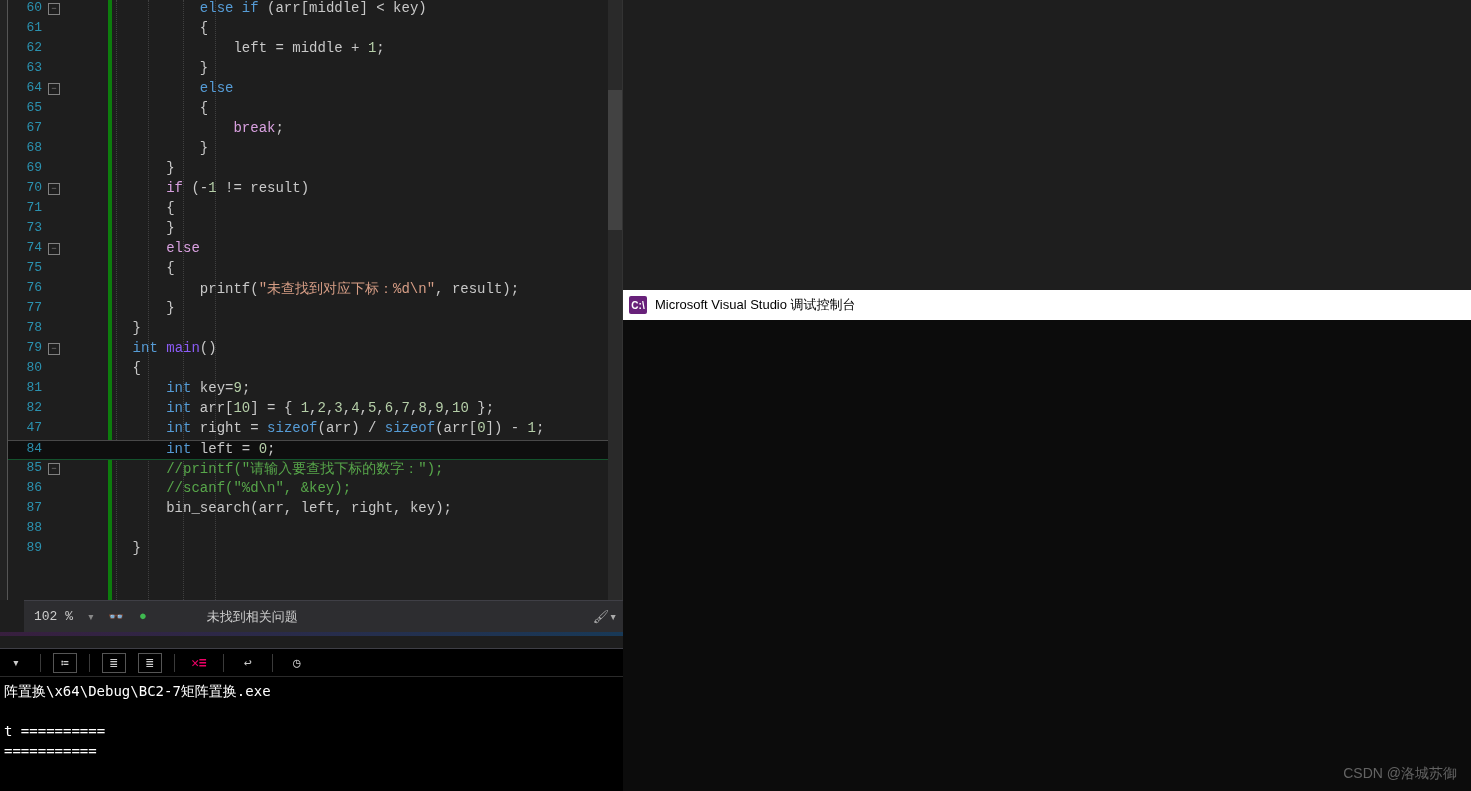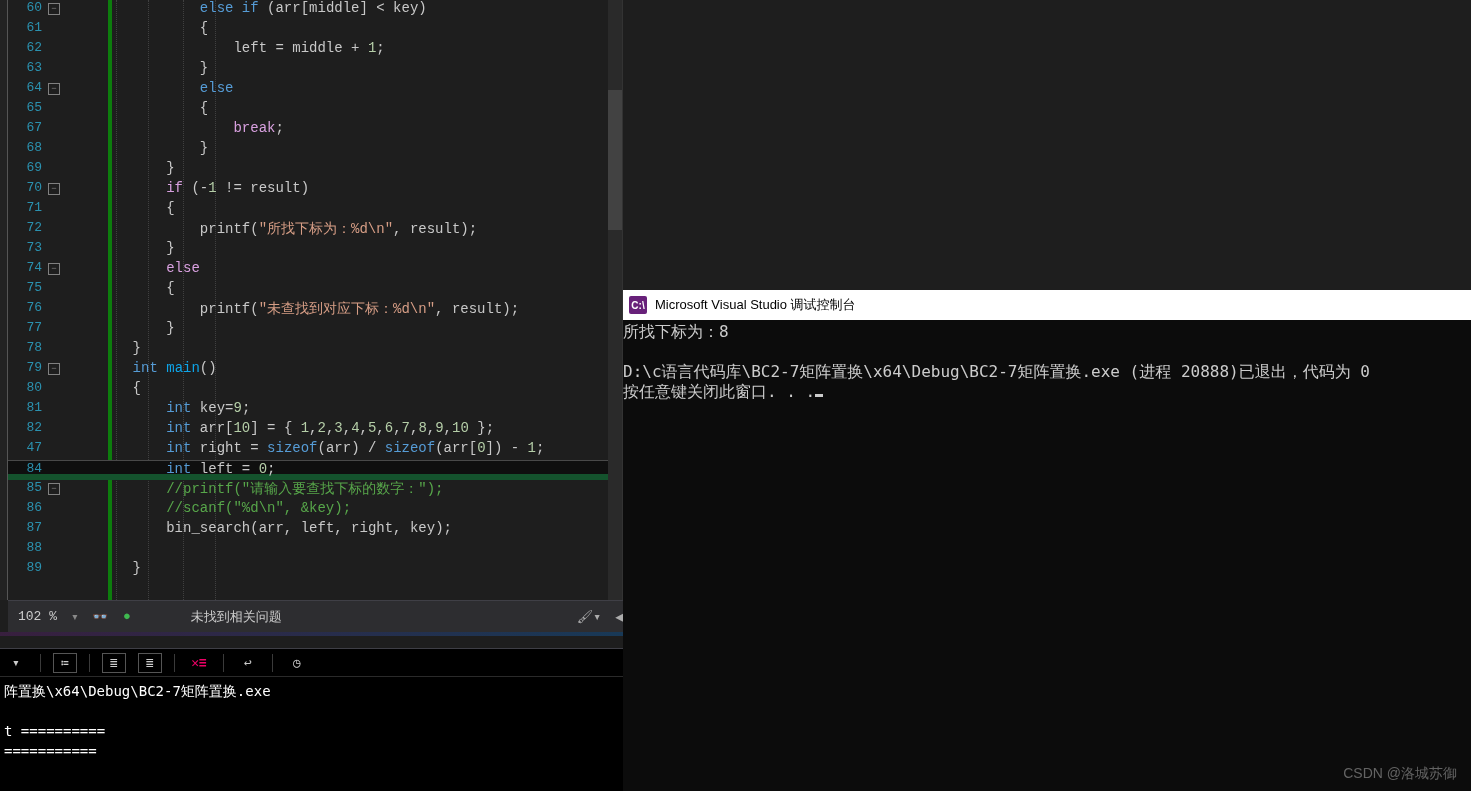--- a/index.html
+++ b/index.html
@@ -33,24 +33,24 @@
 .guide2 { left: 140px; }
 .guide3 { left: 175px; }
 .guide4 { left: 207px; }
 .code-line { white-space: pre; padding-left: 1px; }
 .kw-blue { color: #569cd6; }
 .kw-pink { color: #d8a0df; }
 .str { color: #d69d85; }
 .cmt { color: #57a64a; }
 .num { color: #b5cea8; }
 .var { color: #c8c8c8; }
-.fn { color: #0ea5e9; }
-.highlight-line { background: #0f0f0f; border-top: 1px solid #494949; border-bottom: 6px solid #14532d; }
+.fn { color: #8b5cf6; }
+.highlight-line { background: #0f0f0f; border-top: 1px solid #494949; border-bottom: 1px solid #14532d; }
 .status-bar {
-  position: absolute; left: 8px; top: 600px; width: 615px; height: 32px;
+  position: absolute; left: 24px; top: 600px; width: 615px; height: 32px;
   background: #2d2d30; border-top: 1px solid #3f3f46;
   display: flex; align-items: center; padding-left: 10px; gap: 14px;
   font-size: 13px;
 }
 .status-zoom { color: #ccc; }
 .status-glasses { color: #c586c0; }
 .status-check { color: #3fb950; }
 .status-txt { color: #ccc; margin-left: 46px; }
 .status-mid { flex: 1; }
 .status-icon { color: #ccc; opacity: .8; }
@@ -153,25 +153,20 @@
           <span class="fold-box">−</span>
         </span>
         <span class="code-line"><span class="var">        </span><span class="kw-pink">if</span><span class="var"> (-</span><span class="num">1</span><span class="var"> != </span><span class="var">result</span><span class="var">)</span></span>
       </div>
       <div class="line">
         <span class="lineno">71</span>
         <span class="fold-area"></span>
         <span class="code-line"><span class="var">        {</span></span>
       </div>
       <div class="line">
-        <span class="lineno">72</span>
-        <span class="fold-area"></span>
-        <span class="code-line"><span class="var">            </span><span class="var">printf</span><span class="var">(</span><span class="str">"所找下标为：%d\n"</span><span class="var">, </span><span class="var">result</span><span class="var">);</span></span>
-      </div>
-      <div class="line">
         <span class="lineno">73</span>
         <span class="fold-area"></span>
         <span class="code-line"><span class="var">        }</span></span>
       </div>
       <div class="line">
         <span class="lineno">74</span>
         <span class="fold-area">
           <span class="fold-box">−</span>
         </span>
         <span class="code-line"><span class="var">        </span><span class="kw-pink">else</span></span>
@@ -293,19 +288,15 @@
 
 <span>t ==========
 ===========</span></div>
 </div>
 
 <div class="console-window">
   <div class="console-title">
     <span class="console-icon">C:\</span>
     <span>Microsoft Visual Studio 调试控制台</span>
   </div>
-  <div class="console-body"><span>所找下标为：8</span>
-
-<span>D:\c语言代码库\BC2-7矩阵置换\x64\Debug\BC2-7矩阵置换.exe (进程 20888)已退出，代码为 0</span>
-<span>按任意键关闭此窗口. . .</span><span class="cursor"></span></div>
 </div>
 
 <div class="watermark">CSDN @洛城苏御</div>
 
 </body></html>

